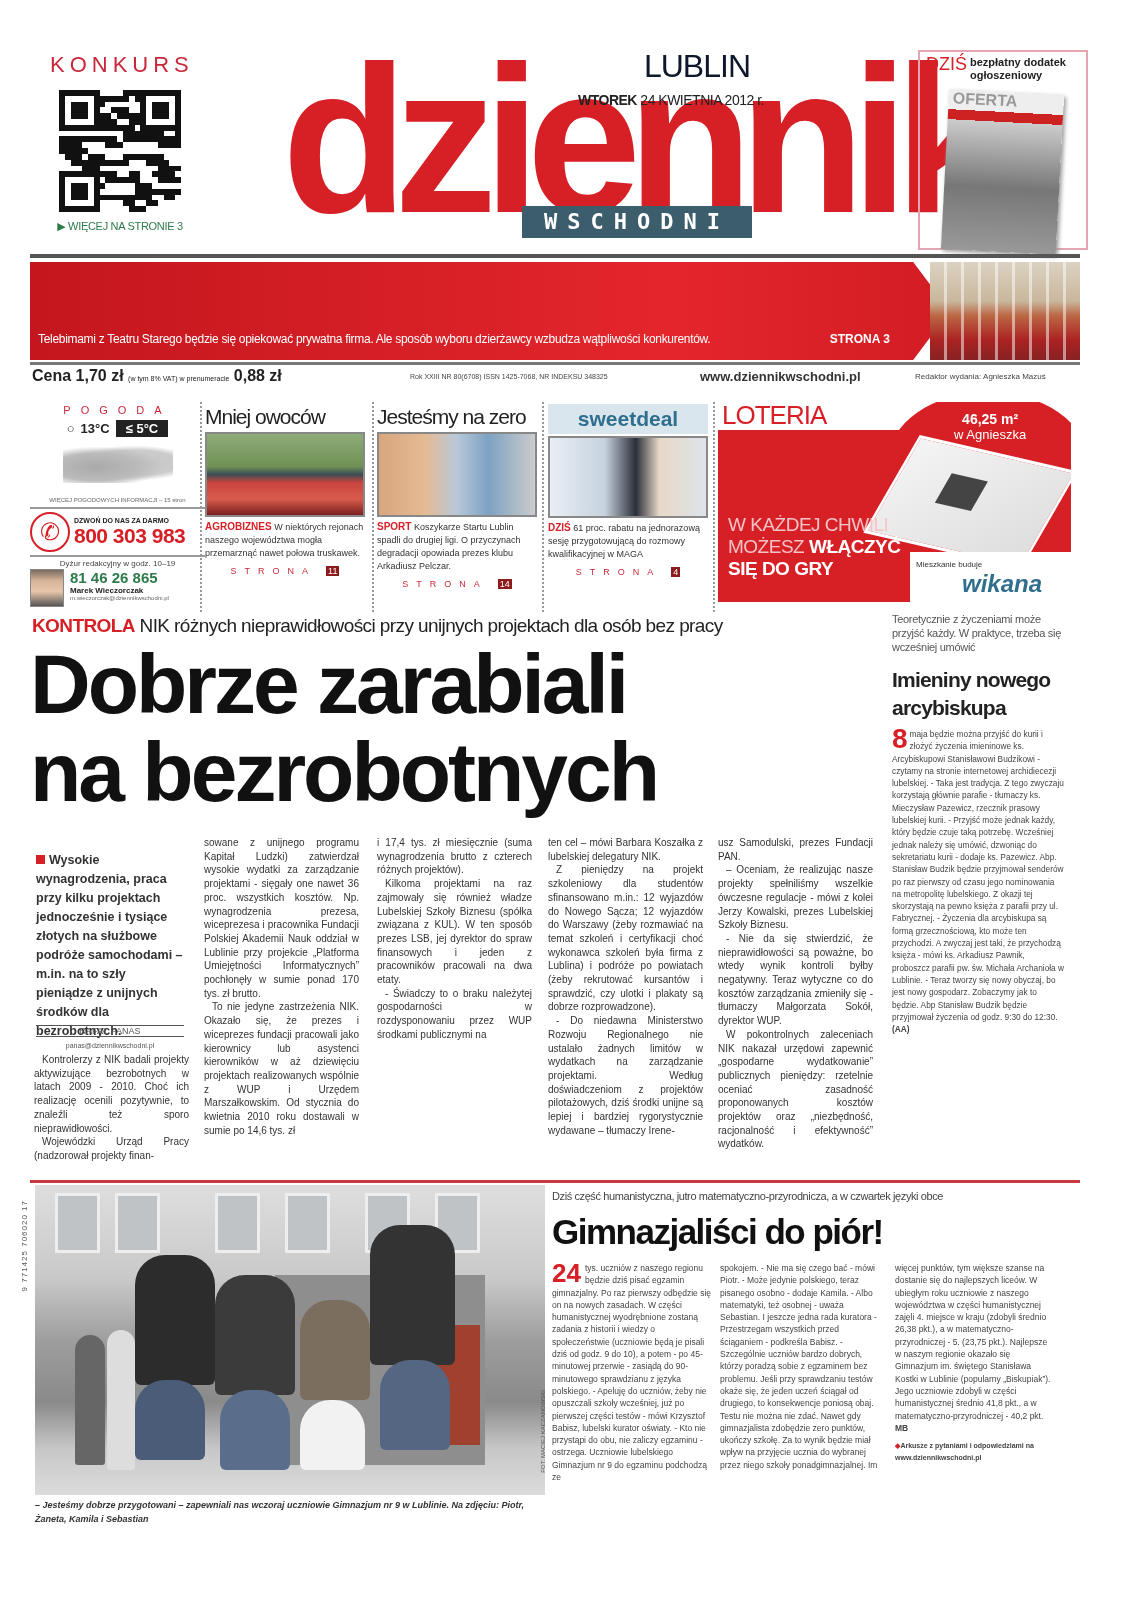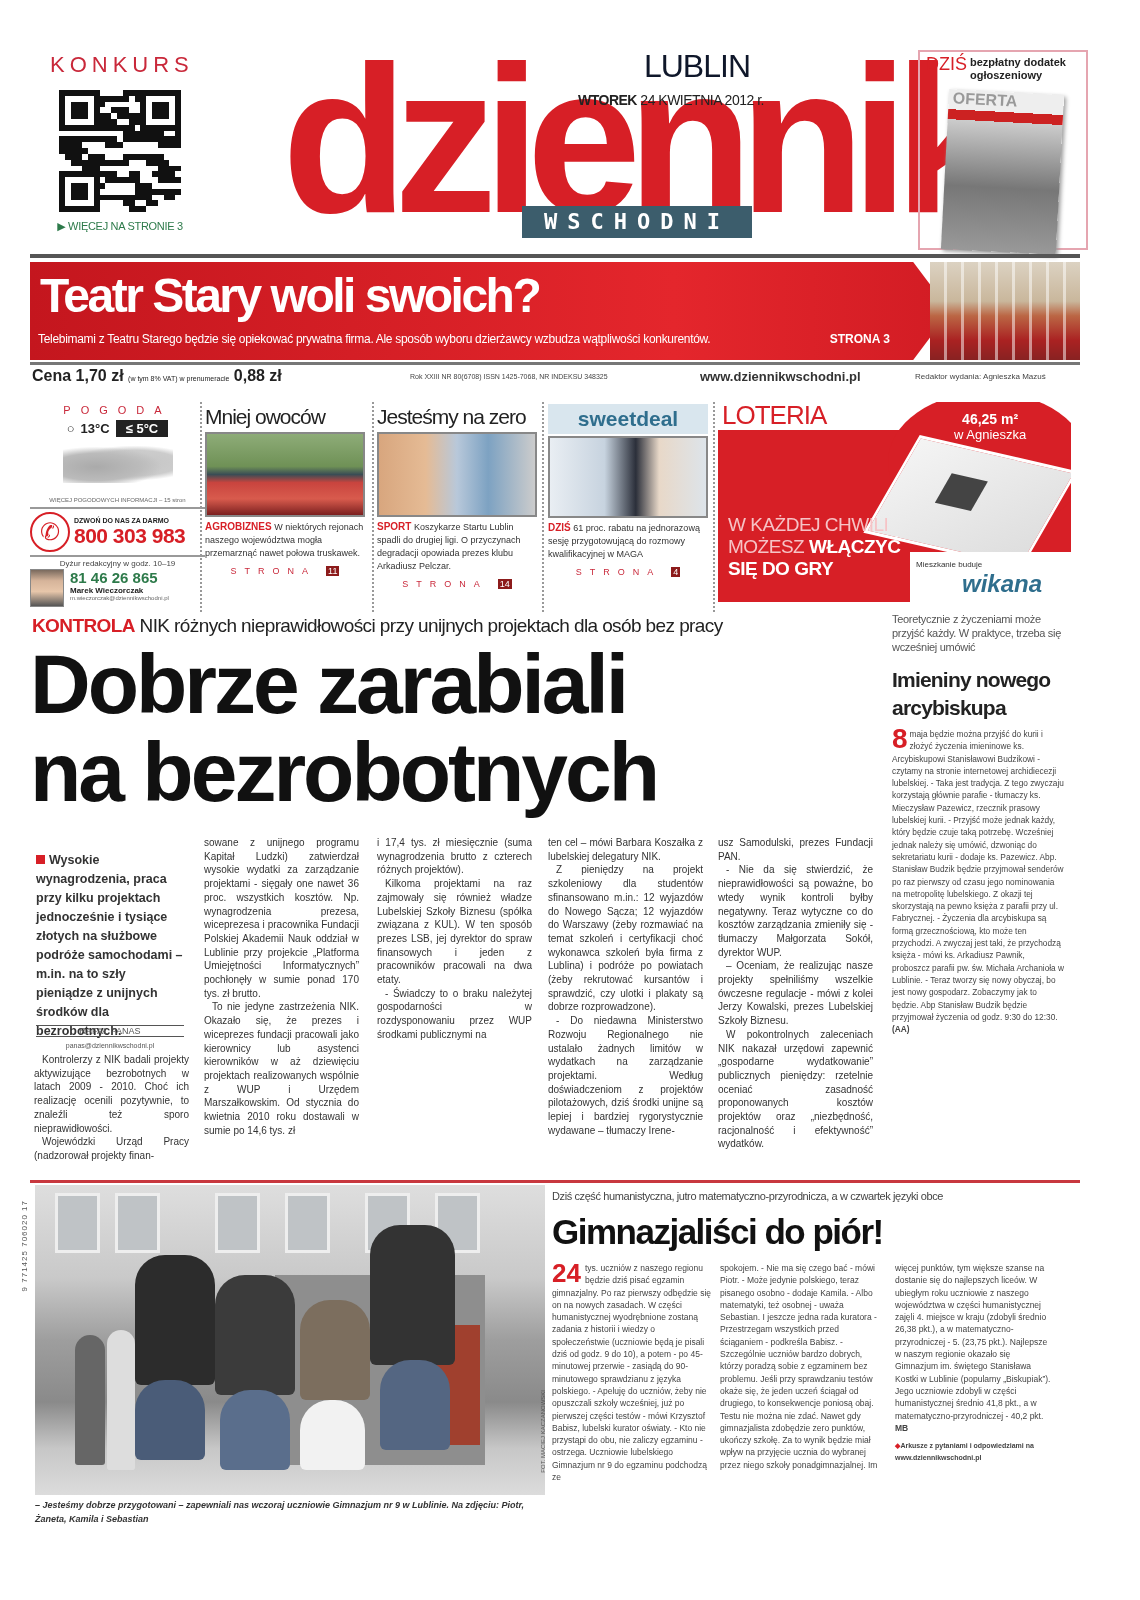--- a/index.html
+++ b/index.html
@@ -581,21 +581,20 @@
 <div id="supplement" class="abs">
   <span id="sup-dzis">DZIŚ</span>
   <span id="sup-text">bezpłatny dodatek ogłoszeniowy</span>
   <div id="sup-cover">
       <span>OFERTA</span>
     </div>
 </div>
 
 <div id="banner-rule" class="abs"></div>
 <div id="banner" class="abs">
-  <div id="banner-title">Teatr Stary woli swoich?</div>
   <div id="banner-sub">Telebimami z Teatru Starego będzie się opiekować prywatna firma. Ale sposób wyboru dzierżawcy wzbudza wątpliwości konkurentów.</div>
   <div id="banner-page">STRONA 3</div>
 </div>
 <div id="banner-photo" class="abs"></div>
 
 <div id="info-rule" class="abs"></div>
 <div id="price" class="abs"><span>Cena 1,70 zł</span> <span class="sub">(w tym 8% VAT) w prenumeracie</span> <span>0,88 zł</span></div>
 <div id="issn" class="abs">Rok XXIII NR 80(6708) ISSN 1425-7068, NR INDEKSU 348325</div>
 <div id="url" class="abs">www.dziennikwschodni.pl</div>
 <div id="editor" class="abs">Redaktor wydania: Agnieszka Mazuś</div>
@@ -689,22 +688,22 @@
     <p>Kilkoma projektami na raz zajmowały się również władze Lubelskiej Szkoły Biznesu (spółka związana z KUL). W ten sposób prezes LSB, jej dyrektor do spraw finansowych i jeden z pracowników pracowali na dwa etaty.</p>
     <p>- Świadczy to o braku należytej gospodarności w rozdysponowaniu przez WUP środkami publicznymi na</p>
   </div>
 <div class="col" id="col4">
     <p style="text-indent:0">ten cel – mówi Barbara Koszałka z lubelskiej delegatury NIK.</p>
     <p>Z pieniędzy na projekt szkoleniowy dla studentów sfinansowano m.in.: 12 wyjazdów do Nowego Sącza; 12 wyjazdów do Warszawy (żeby rozmawiać na temat szkoleń i certyfikacji choć wykonawca szkoleń była firma z Lublina) i podróże po powiatach (żeby rekrutować kursantów i sprawdzić, czy ulotki i plakaty są dobrze rozprowadzone).</p>
     <p>- Do niedawna Ministerstwo Rozwoju Regionalnego nie ustalało żadnych limitów w wydatkach na zarządzanie projektami. Według doświadczeniom z projektów pilotażowych, dziś środki unijne są lepiej i bardziej rygorystycznie wydawane – tłumaczy Irene-</p>
   </div>
 <div class="col" id="col5">
     <p style="text-indent:0">usz Samodulski, prezes Fundacji PAN.</p>
+    <p>– Oceniam, że realizując nasze projekty spełniliśmy wszelkie ówczesne regulacje - mówi z kolei Jerzy Kowalski, prezes Lubelskiej Szkoły Biznesu.</p>
     <p>- Nie da się stwierdzić, że nieprawidłowości są poważne, bo wtedy wynik kontroli byłby negatywny. Teraz wytyczne co do kosztów zarządzania zmieniły się - tłumaczy Małgorzata Sokół, dyrektor WUP.</p>
-    <p>– Oceniam, że realizując nasze projekty spełniliśmy wszelkie ówczesne regulacje - mówi z kolei Jerzy Kowalski, prezes Lubelskiej Szkoły Biznesu.</p>
     <p>W pokontrolnych zaleceniach NIK nakazał urzędowi zapewnić „gospodarne wydatkowanie” publicznych pieniędzy: rzetelnie oceniać zasadność proponowanych kosztów projektów oraz „niezbędność, racjonalność i efektywność” wydatków.</p>
   </div>
 
 <div id="side-kicker" class="abs">Teoretycznie z życzeniami może przyjść każdy. W praktyce, trzeba się wcześniej umówić</div>
 <div id="side-title" class="abs">Imieniny nowego arcybiskupa</div>
 <div id="side-body" class="abs"><span class="drop">8</span><span>maja będzie można przyjść do kurii i złożyć życzenia imieninowe ks. Arcybiskupowi Stanisławowi Budzikowi - czytamy na stronie internetowej archidiecezji lubelskiej. - Taka jest tradycja. Z tego zwyczaju korzystają głównie parafie - tłumaczy ks. Mieczysław Pazewicz, rzecznik prasowy lubelskiej kurii. - Przyjść może jednak każdy, który będzie czuje taką potrzebę. Wcześniej jednak należy się umówić, dzwoniąc do sekretariatu kurii - dodaje ks. Pazewicz. Abp. Stanisław Budzik będzie przyjmował senderów po raz pierwszy od czasu jego nominowania na metropolitę lubelskiego. Z okazji tej skorzystają na pewno księża z parafii przy ul. Fabrycznej. - Życzenia dla arcybiskupa są formą grzecznościową, kto może ten przychodzi. A zwyczaj jest taki, że przychodzą księża - mówi ks. Arkadiusz Pawnik, proboszcz parafii pw. św. Michała Archanioła w Lublinie. - Teraz tworzy się nowy obyczaj, bo jest nowy gospodarz. Zobaczymy jak to będzie. Abp Stanisław Budzik będzie przyjmował życzenia od godz. 9:30 do 12:30.</span><br><span id="side-sign">(AA)</span></div>
 
 <div id="bottom-rule" class="abs"></div>
 <div id="barcode" class="abs">9 771425 706020 17</div>
 <div id="photo" class="abs">

